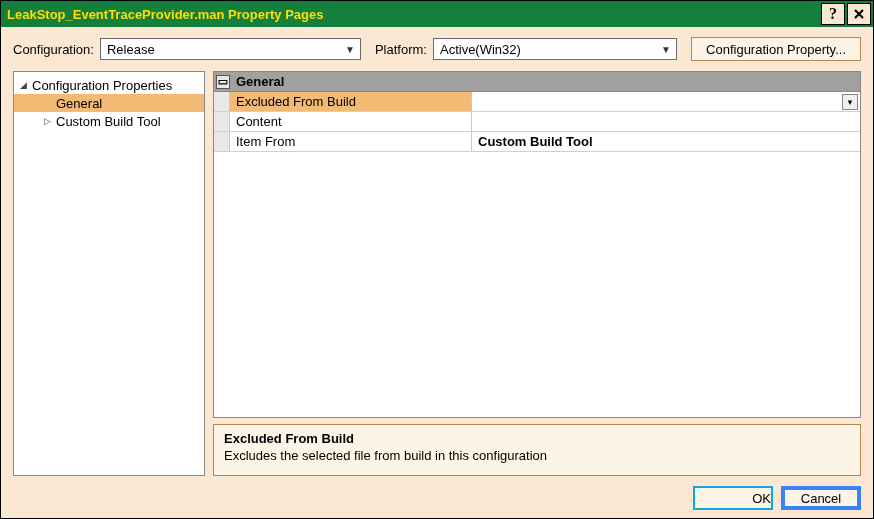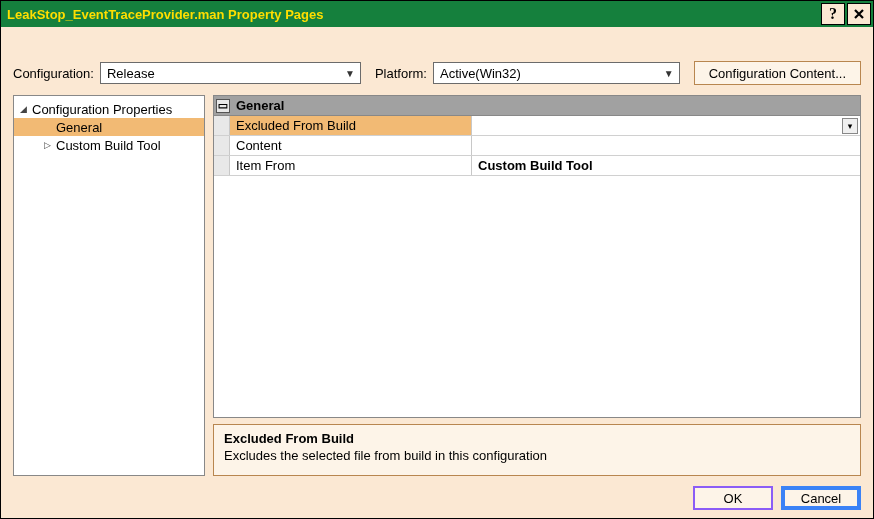--- a/index.html
+++ b/index.html
@@ -49,21 +49,20 @@
   flex: 1;
   display: flex;
   flex-direction: column;
   padding: 10px 12px 8px 12px;
 }
 .toprow {
   display: flex;
   align-items: center;
   gap: 6px;
   margin-bottom: 10px;
-  margin-top: 24px;
 }
 .toprow label {
   font-size: 13px;
   color: #000;
 }
 .combo {
   position: relative;
   height: 22px;
   background: #fff;
   border: 1px solid #6b6b6b;
@@ -217,21 +216,21 @@
   margin-top: 10px;
 }
 .btn {
   width: 80px;
   height: 24px;
   background: #fdf4e8;
   border: 4px solid #3b82f6;
   font-size: 13px;
   cursor: pointer;
 }
-.btn.default { border: 2px solid #8b5cf6; }
+.btn.default { border: 2px solid #0ea5e9; text-align: right; }
 .btn.disabled { color: #c89a5e; border-color: #d9b98c; cursor: default; }
 </style>
 </head>
 <body>
 
 <div class="window">
 
   <div class="titlebar">
     <span class="title">LeakStop_EventTraceProvider.man Property Pages</span>
     <div class="tbtn help">?</div>
@@ -248,21 +247,21 @@
       <label>Configuration:</label>
       <div class="combo" style="width:261px">
         <span>Release</span>
         <span class="arrow">▼</span>
       </div>
       <label style="margin-left:8px">Platform:</label>
       <div class="combo" style="flex:1">
         <span>Active(Win32)</span>
         <span class="arrow">▼</span>
       </div>
-      <button class="cfgmgr" style="margin-left:8px">Configuration Content...</button>
+      <button class="cfgmgr" style="margin-left:8px">Configuration Property...</button>
     </div>
 
     <div class="midrow">
 
       <div class="tree">
         <div class="tree-item">
           <span class="exp">◢</span>
           <span>Configuration Properties</span>
         </div>
         <div class="tree-item level2 selected">

